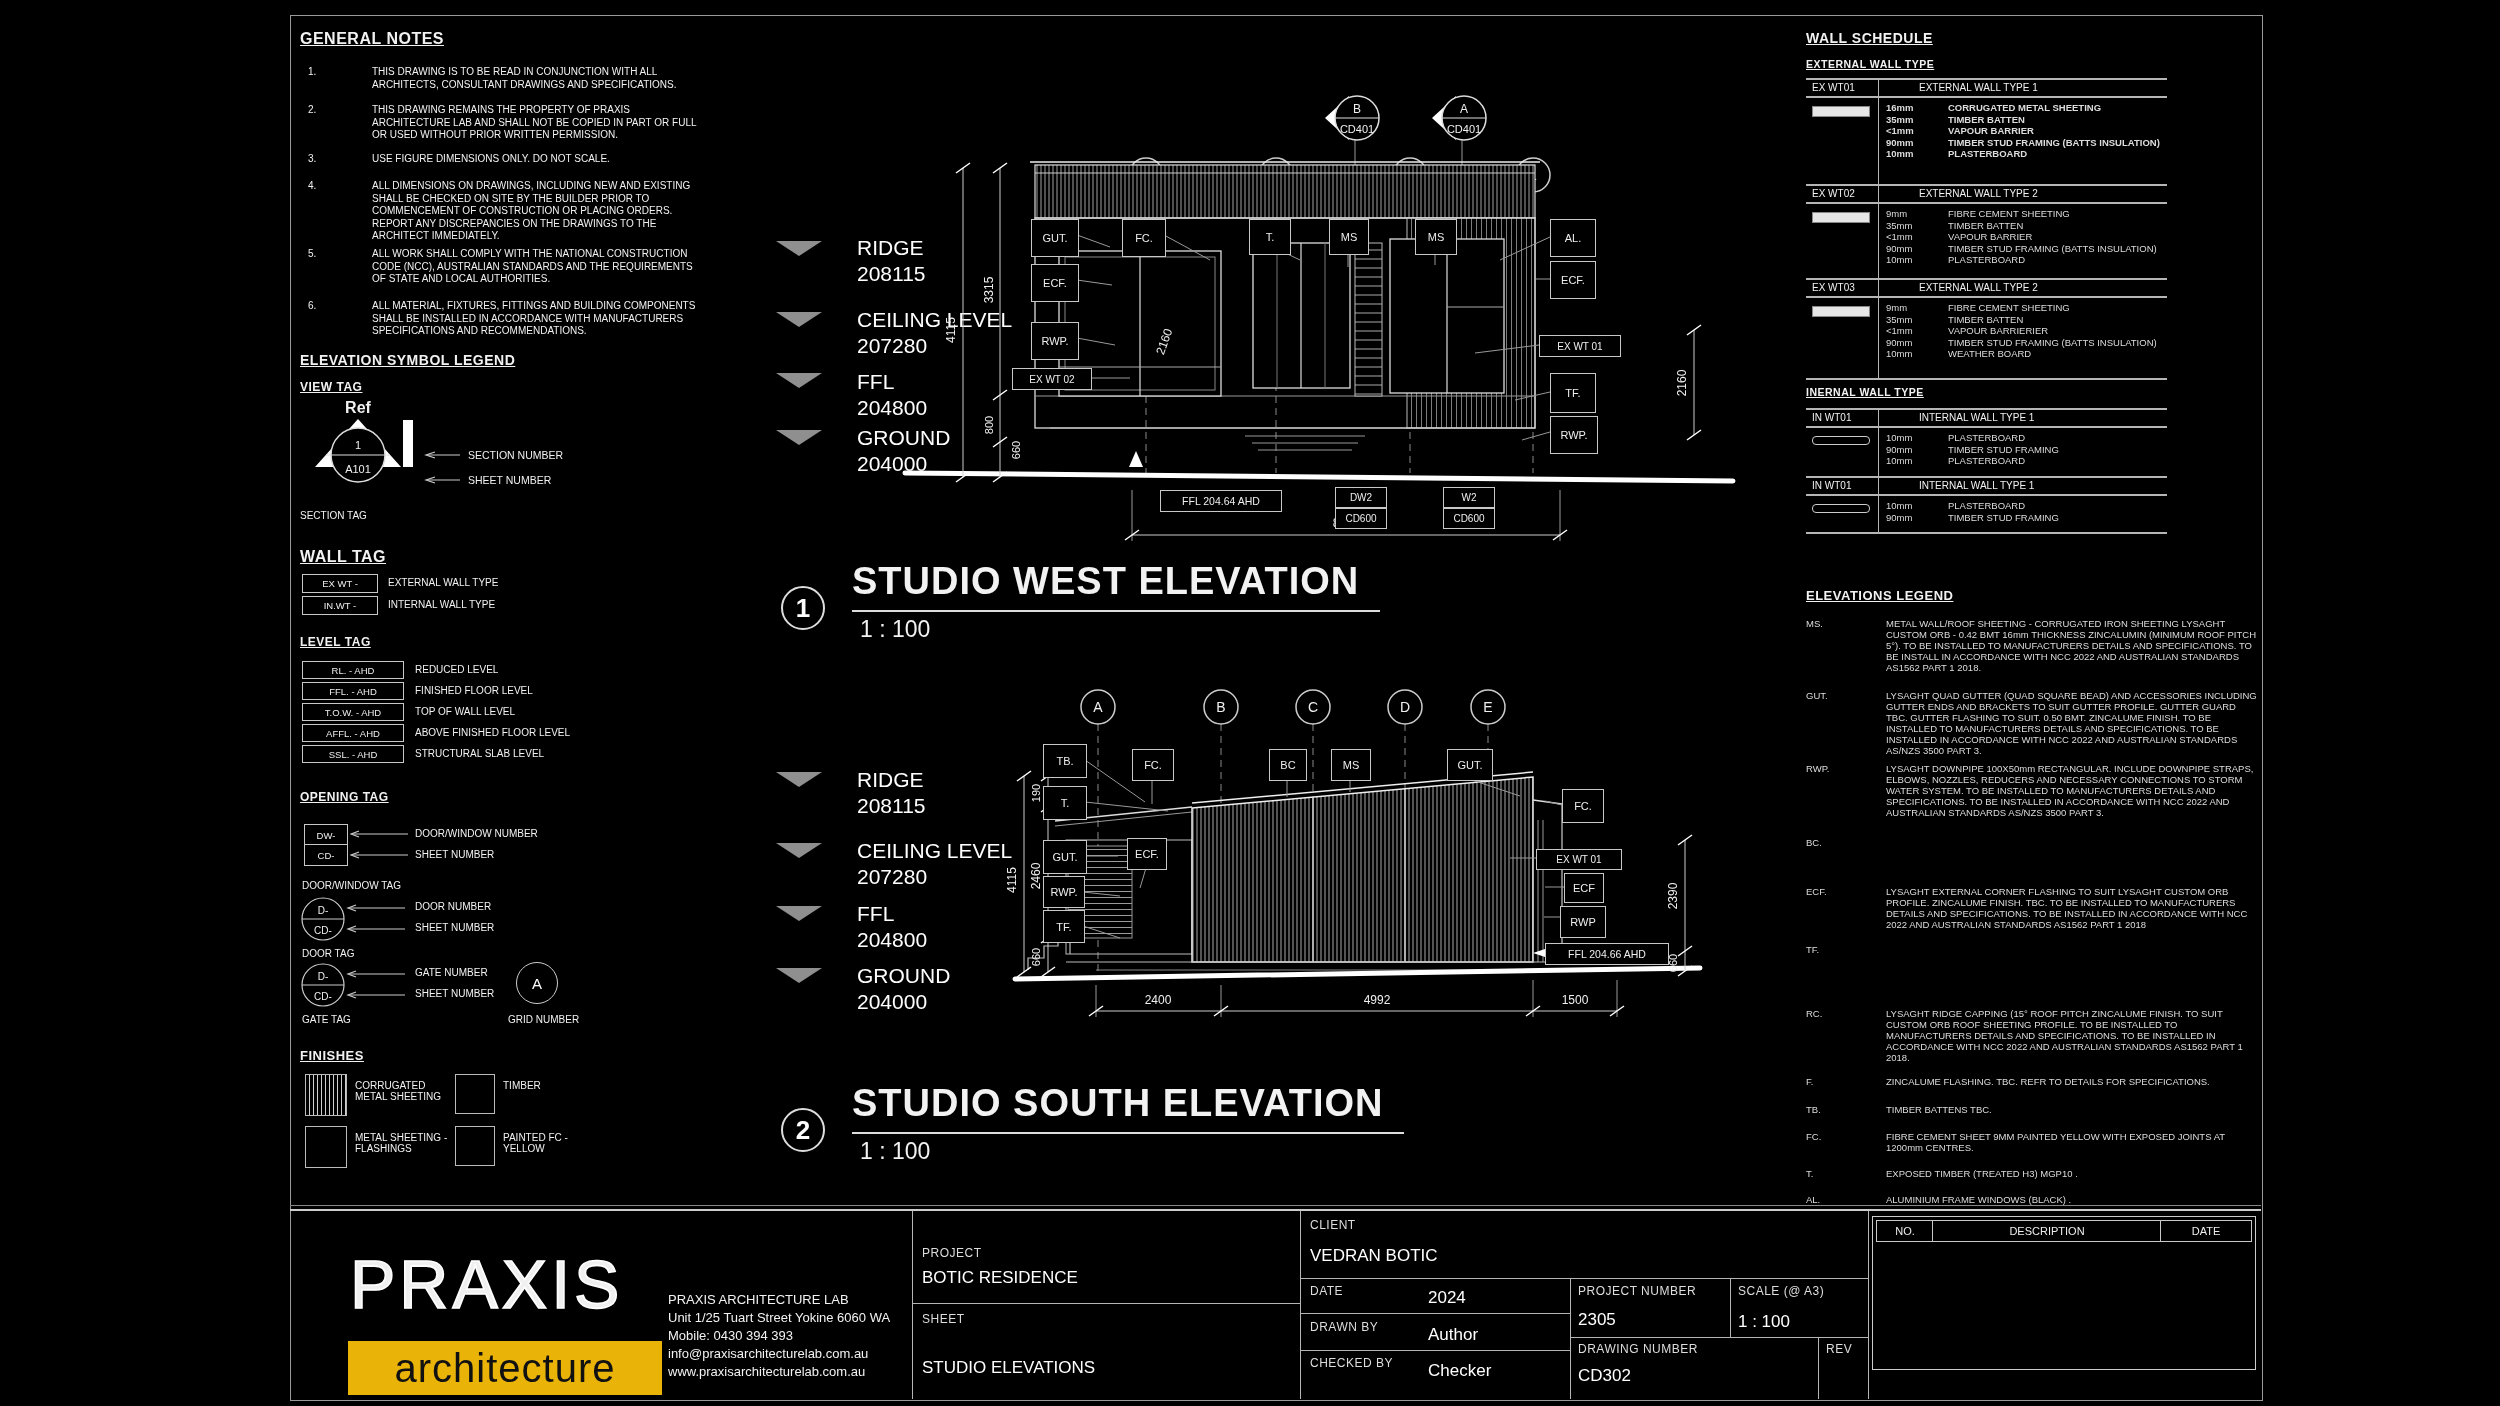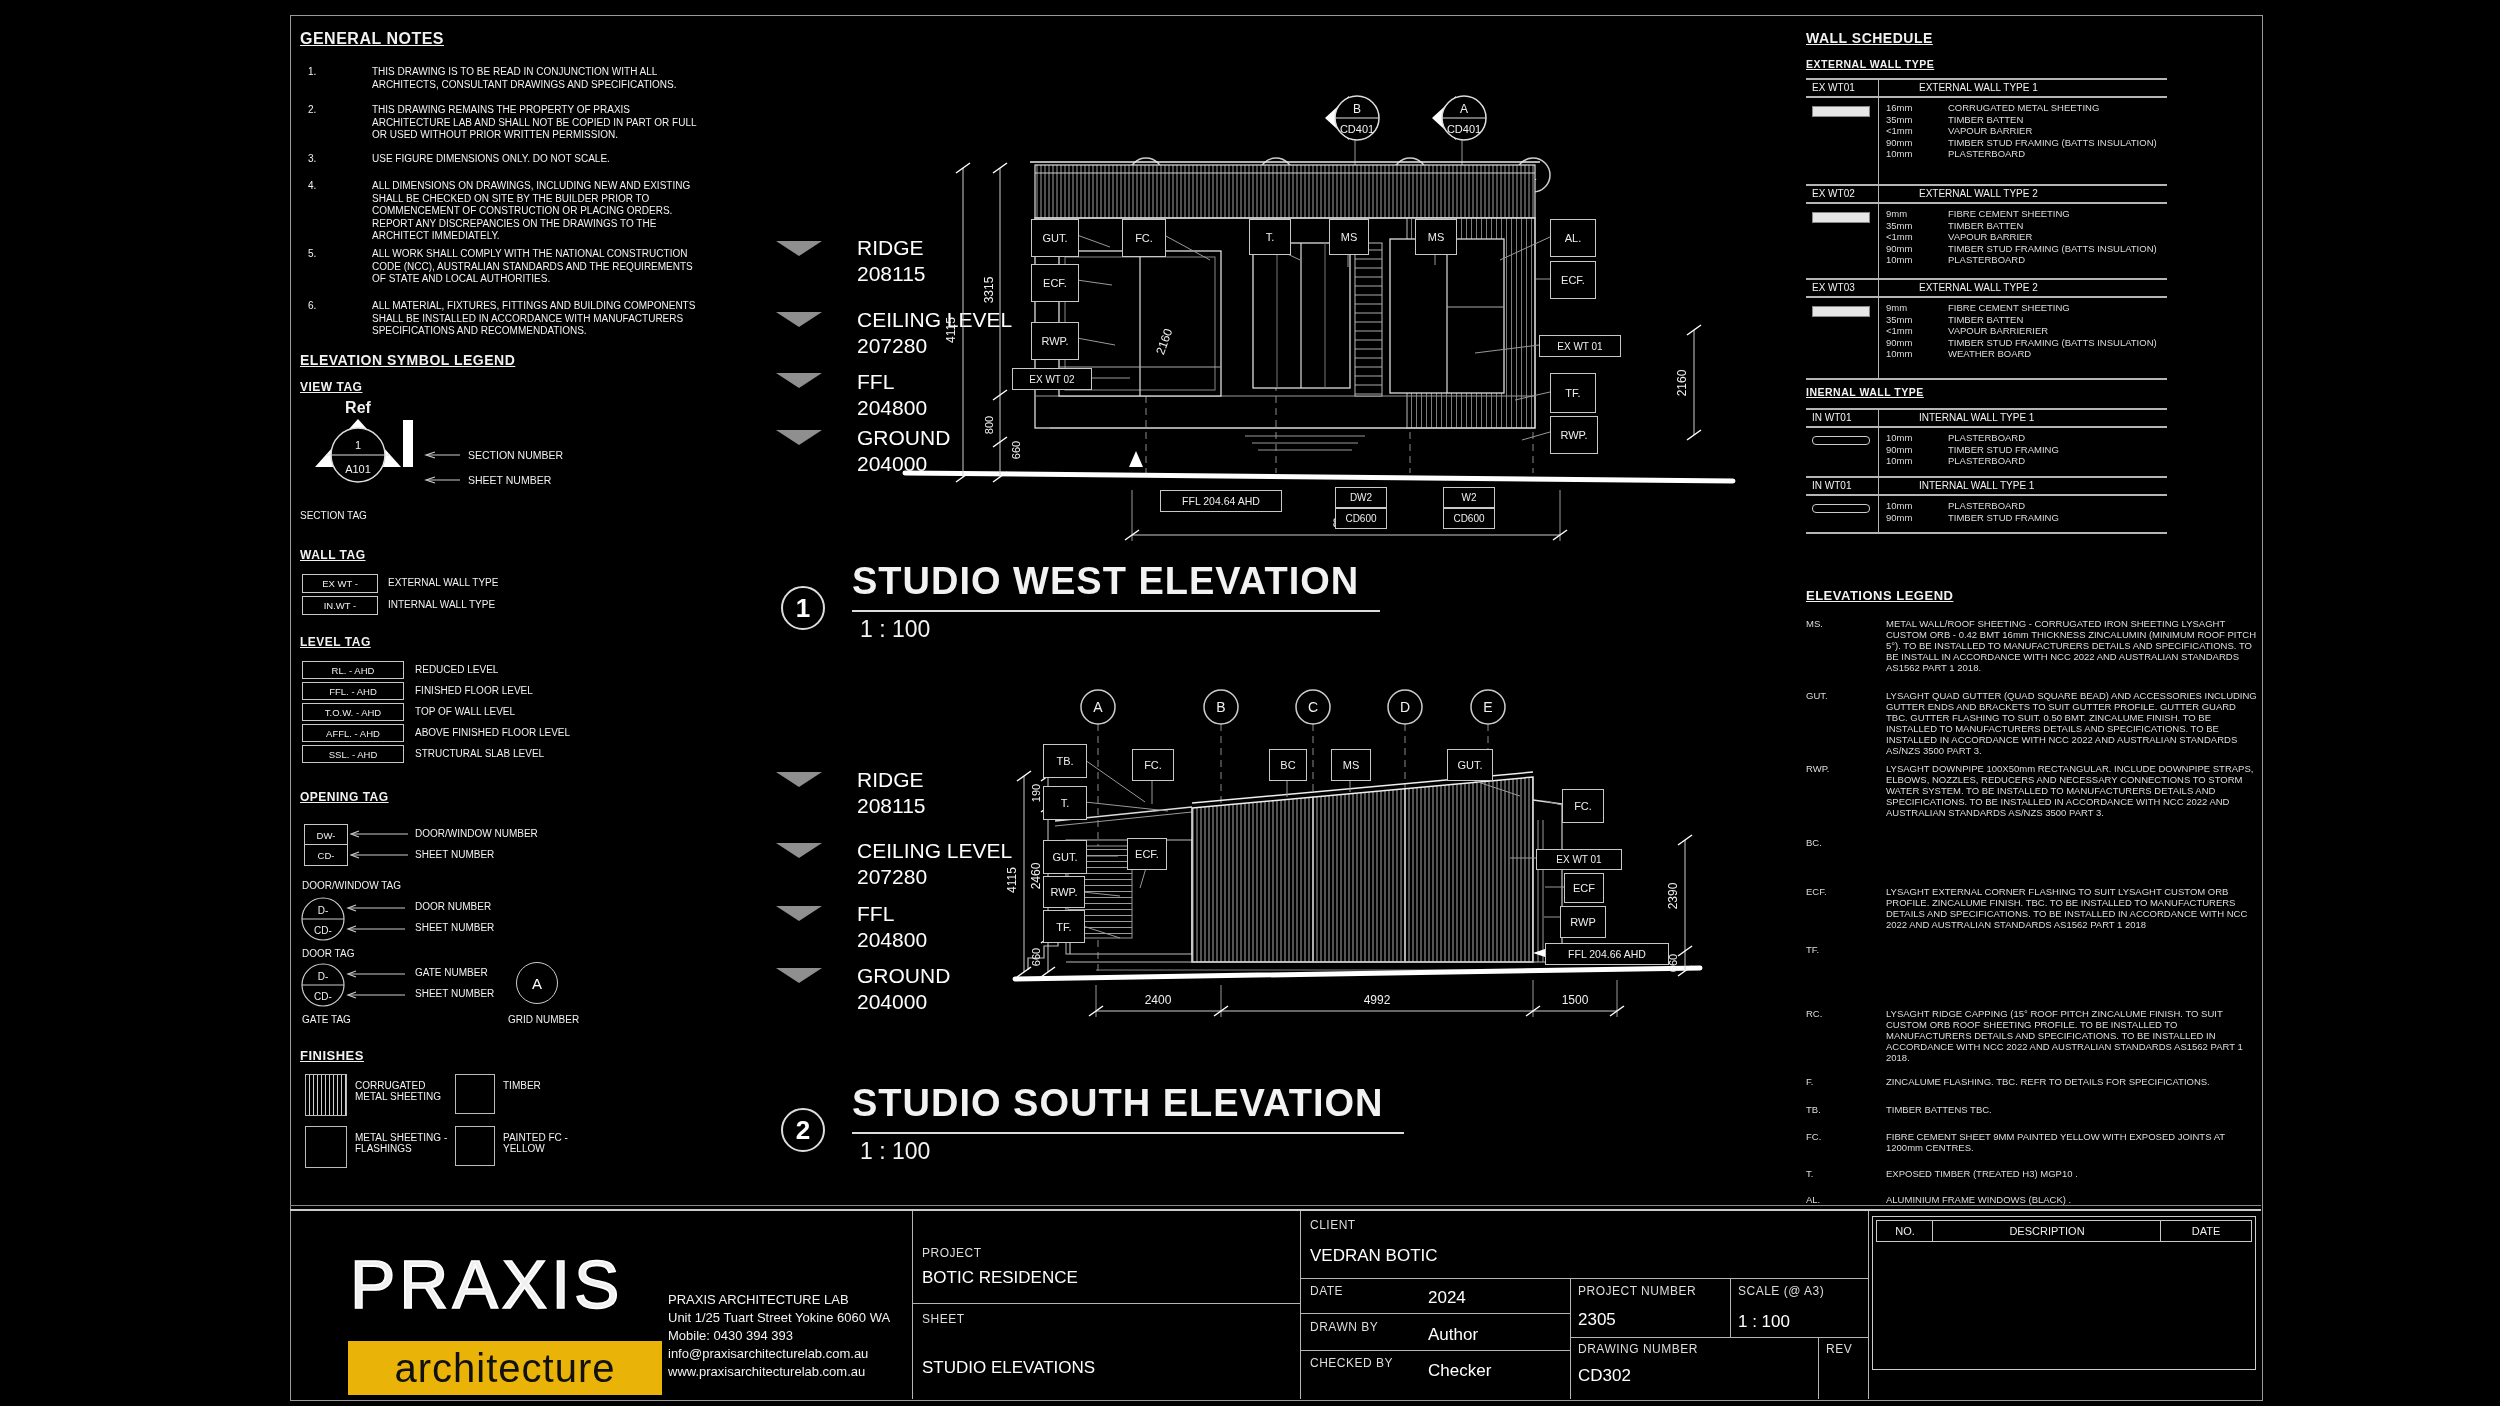--- a/index.html
+++ b/index.html
@@ -67,21 +67,21 @@
     <rect x="103" y="25" width="10" height="47" fill="#fff"></rect>
     <polyline points="135,57 126,60 135,63" fill="none" stroke="#ccc" stroke-width="1.2"></polyline>
     <line x1="127" y1="60" x2="160" y2="60" stroke="#ccc" stroke-width="1.2"></line>
     <text x="168" y="64" font-size="10.5">SECTION NUMBER</text>
     <polyline points="135,82 126,85 135,88" fill="none" stroke="#ccc" stroke-width="1.2"></polyline>
     <line x1="127" y1="85" x2="160" y2="85" stroke="#ccc" stroke-width="1.2"></line>
     <text x="168" y="89" font-size="10.5">SHEET NUMBER</text>
   </svg>
   <div class="t tag" style="left:300px;top:510px;">SECTION TAG</div>
 
-  <div class="t hd" style="left:300px;top:548px;font-size:12px;">WALL TAG</div>
+  <div class="t hd" style="left:300px;top:548px;font-size:16px;">WALL TAG</div>
   <div class="b" style="left:302px;top:574px;width:74px;height:17px;font-size:9.5px;">EX WT -</div>
   <div class="t tag" style="left:388px;top:577px;">EXTERNAL WALL TYPE</div>
   <div class="b" style="left:302px;top:596px;width:74px;height:17px;font-size:9.5px;">IN.WT -</div>
   <div class="t tag" style="left:388px;top:599px;">INTERNAL WALL TYPE</div>
 
   <div class="t hd" style="left:300px;top:635px;font-size:12px;">LEVEL TAG</div>
   <div class="b" style="left:302px;top:661px;width:100px;height:16px;font-size:9.5px;">RL. - AHD</div>
   <div class="t tag" style="left:415px;top:664px;">REDUCED LEVEL</div>
   <div class="b" style="left:302px;top:682px;width:100px;height:16px;font-size:9.5px;">FFL. - AHD</div>
   <div class="t tag" style="left:415px;top:685px;">FINISHED FLOOR LEVEL</div>
@@ -446,21 +446,21 @@
   <div class="t hd" style="left:1806px;top:30px;font-size:14px;">WALL SCHEDULE</div>
   <div class="t hd" style="left:1806px;top:58px;font-size:10.5px;">EXTERNAL WALL TYPE</div>
 
   <div class="vline" style="left:1878px;top:78px;height:302px;"></div>
 
   <div class="hline" style="left:1806px;top:78px;width:361px;height:2px;"></div>
   <div class="t sched-code" style="left:1812px;top:82px;">EX WT01</div>
   <div class="t sched-name" style="left:1886px;top:82px;">EXTERNAL WALL TYPE 1</div>
   <div class="hline" style="left:1806px;top:96px;width:361px;height:2px;"></div>
   <div style="position:absolute;left:1812px;top:106px;width:56px;height:9px;background:#e6e6e6;border:1px solid #888;"></div>
-  <div class="t lay" style="left:1886px;top:102px;">
+  <div class="t lay" style="left:1886px;top:102px;font-weight:bold;">
     <div><span class="mm">16mm</span><span>CORRUGATED METAL SHEETING</span></div>
     <div><span class="mm">35mm</span><span>TIMBER BATTEN</span></div>
     <div><span class="mm">&lt;1mm</span><span>VAPOUR BARRIER</span></div>
     <div><span class="mm">90mm</span><span>TIMBER STUD FRAMING (BATTS INSULATION)</span></div>
     <div><span class="mm">10mm</span><span>PLASTERBOARD</span></div>
   </div>
 
   <div class="hline" style="left:1806px;top:184px;width:361px;height:2px;"></div>
   <div class="t sched-code" style="left:1812px;top:188px;">EX WT02</div>
   <div class="t sched-name" style="left:1886px;top:188px;">EXTERNAL WALL TYPE 2</div>

